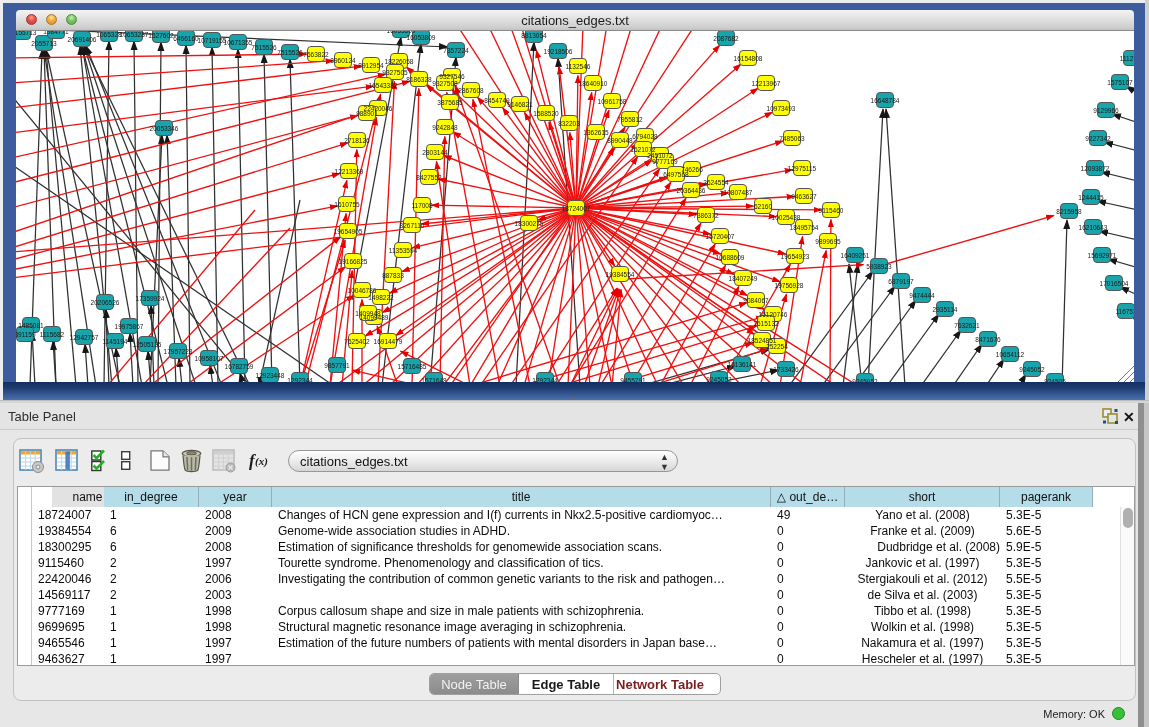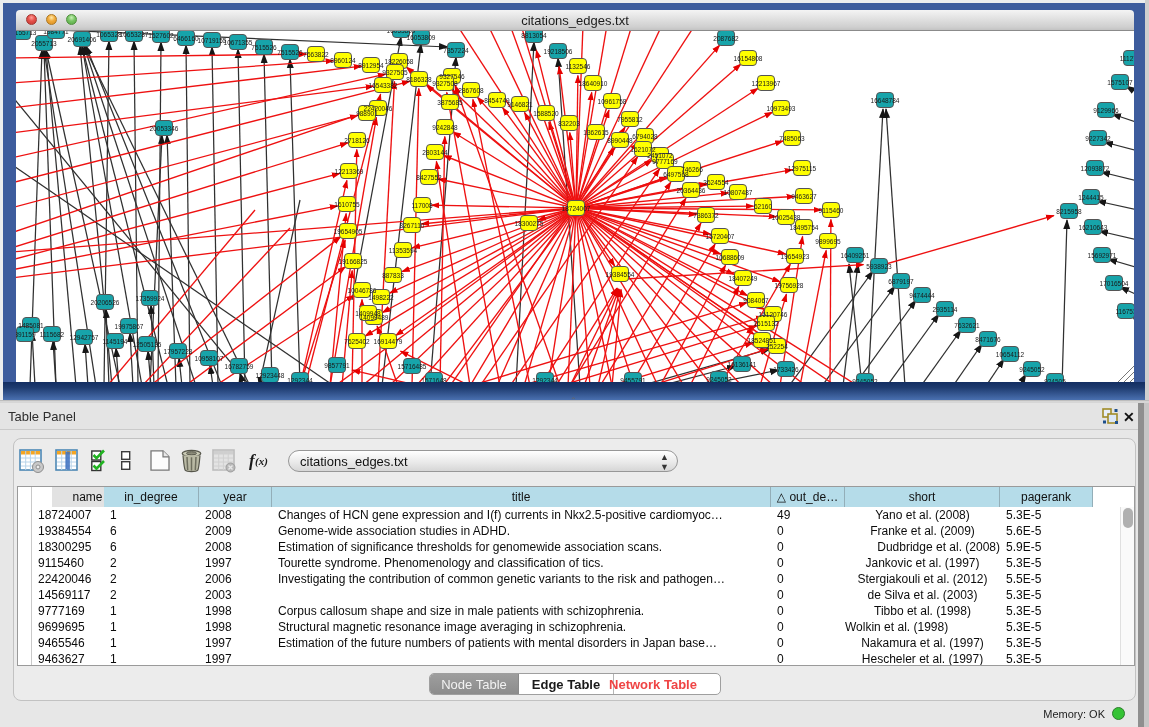--- a/index.html
+++ b/index.html
@@ -45,21 +45,21 @@
 .drow{position:absolute;font-size:12px;color:#0c0c0c;height:16px;line-height:16px;white-space:nowrap}
 .dc{position:absolute;top:0;height:16px;overflow:hidden}
 #sbar{position:absolute;left:1102px;top:20px;width:15px;height:160px;background:#fafafa;border-left:1px solid #e0e0e0}
 #sbar .th{position:absolute;left:2px;top:1px;width:10px;height:20px;background:#b0b0b0;border-radius:5px}
 
 #tabs{left:429px;top:673px;width:292px;height:22px;border:1px solid #9f9f9f;border-radius:5px;
  background:#fff;font-size:13px;overflow:hidden}
 #tabs .seg{position:absolute;top:0;height:22px;line-height:21px;text-align:center}
 #tabs .s1{left:0;width:89px;background:linear-gradient(#9e9e9e,#8a8a8a);color:#f2f2f2;border-right:1px solid #8a8a8a}
 #tabs .s2{left:89px;width:95px;color:#1a1a1a;font-weight:bold;border-right:1px solid #b5b5b5}
-#tabs .s3{left:169px;width:108px;color:#ef4444;font-weight:bold}
+#tabs .s3{left:176px;width:108px;color:#7f1d1d;font-weight:bold}
 #mem{left:995px;top:708px;width:110px;height:18px;font-size:11px;color:#1d1d1d;text-align:right}
 #memdot{left:1112px;top:707px;width:13px;height:13px;border-radius:50%;background:#35c335;border:1px solid #2c7d2c}
 </style></head>
 <body>
 <div class="abs" id="topbg"></div>
 <div class="abs" id="blue">
     <div class="bot"></div>
   </div>
 <div class="abs" id="rightgray"></div>
 <div class="abs" id="titlebar">
@@ -741,21 +741,21 @@
 <div class="dc" style="left:759px;width:68px">0</div>
 <div class="dc" style="left:827px;width:155px;text-align:center">Tibbo et al. (1998)</div>
 <div class="dc" style="left:988px;width:87px">5.3E-5</div>
 </div>
 <div class="drow" style="left:0;top:132px;width:1118px">
 <div class="dc" style="left:20px;width:66px">9699695</div>
 <div class="dc" style="left:92px;width:89px">1</div>
 <div class="dc" style="left:187px;width:67px">1998</div>
 <div class="dc" style="left:260px;width:493px">Structural magnetic resonance image averaging in schizophrenia.</div>
 <div class="dc" style="left:759px;width:68px">0</div>
-<div class="dc" style="left:827px;width:155px;text-align:left">Wolkin et al. (1998)</div>
+<div class="dc" style="left:827px;width:155px;text-align:center">Wolkin et al. (1998)</div>
 <div class="dc" style="left:988px;width:87px">5.3E-5</div>
 </div>
 <div class="drow" style="left:0;top:148px;width:1118px">
 <div class="dc" style="left:20px;width:66px">9465546</div>
 <div class="dc" style="left:92px;width:89px">1</div>
 <div class="dc" style="left:187px;width:67px">1997</div>
 <div class="dc" style="left:260px;width:493px">Estimation of the future numbers of patients with mental disorders in Japan base…</div>
 <div class="dc" style="left:759px;width:68px">0</div>
 <div class="dc" style="left:827px;width:155px;text-align:center">Nakamura et al. (1997)</div>
 <div class="dc" style="left:988px;width:87px">5.3E-5</div>

